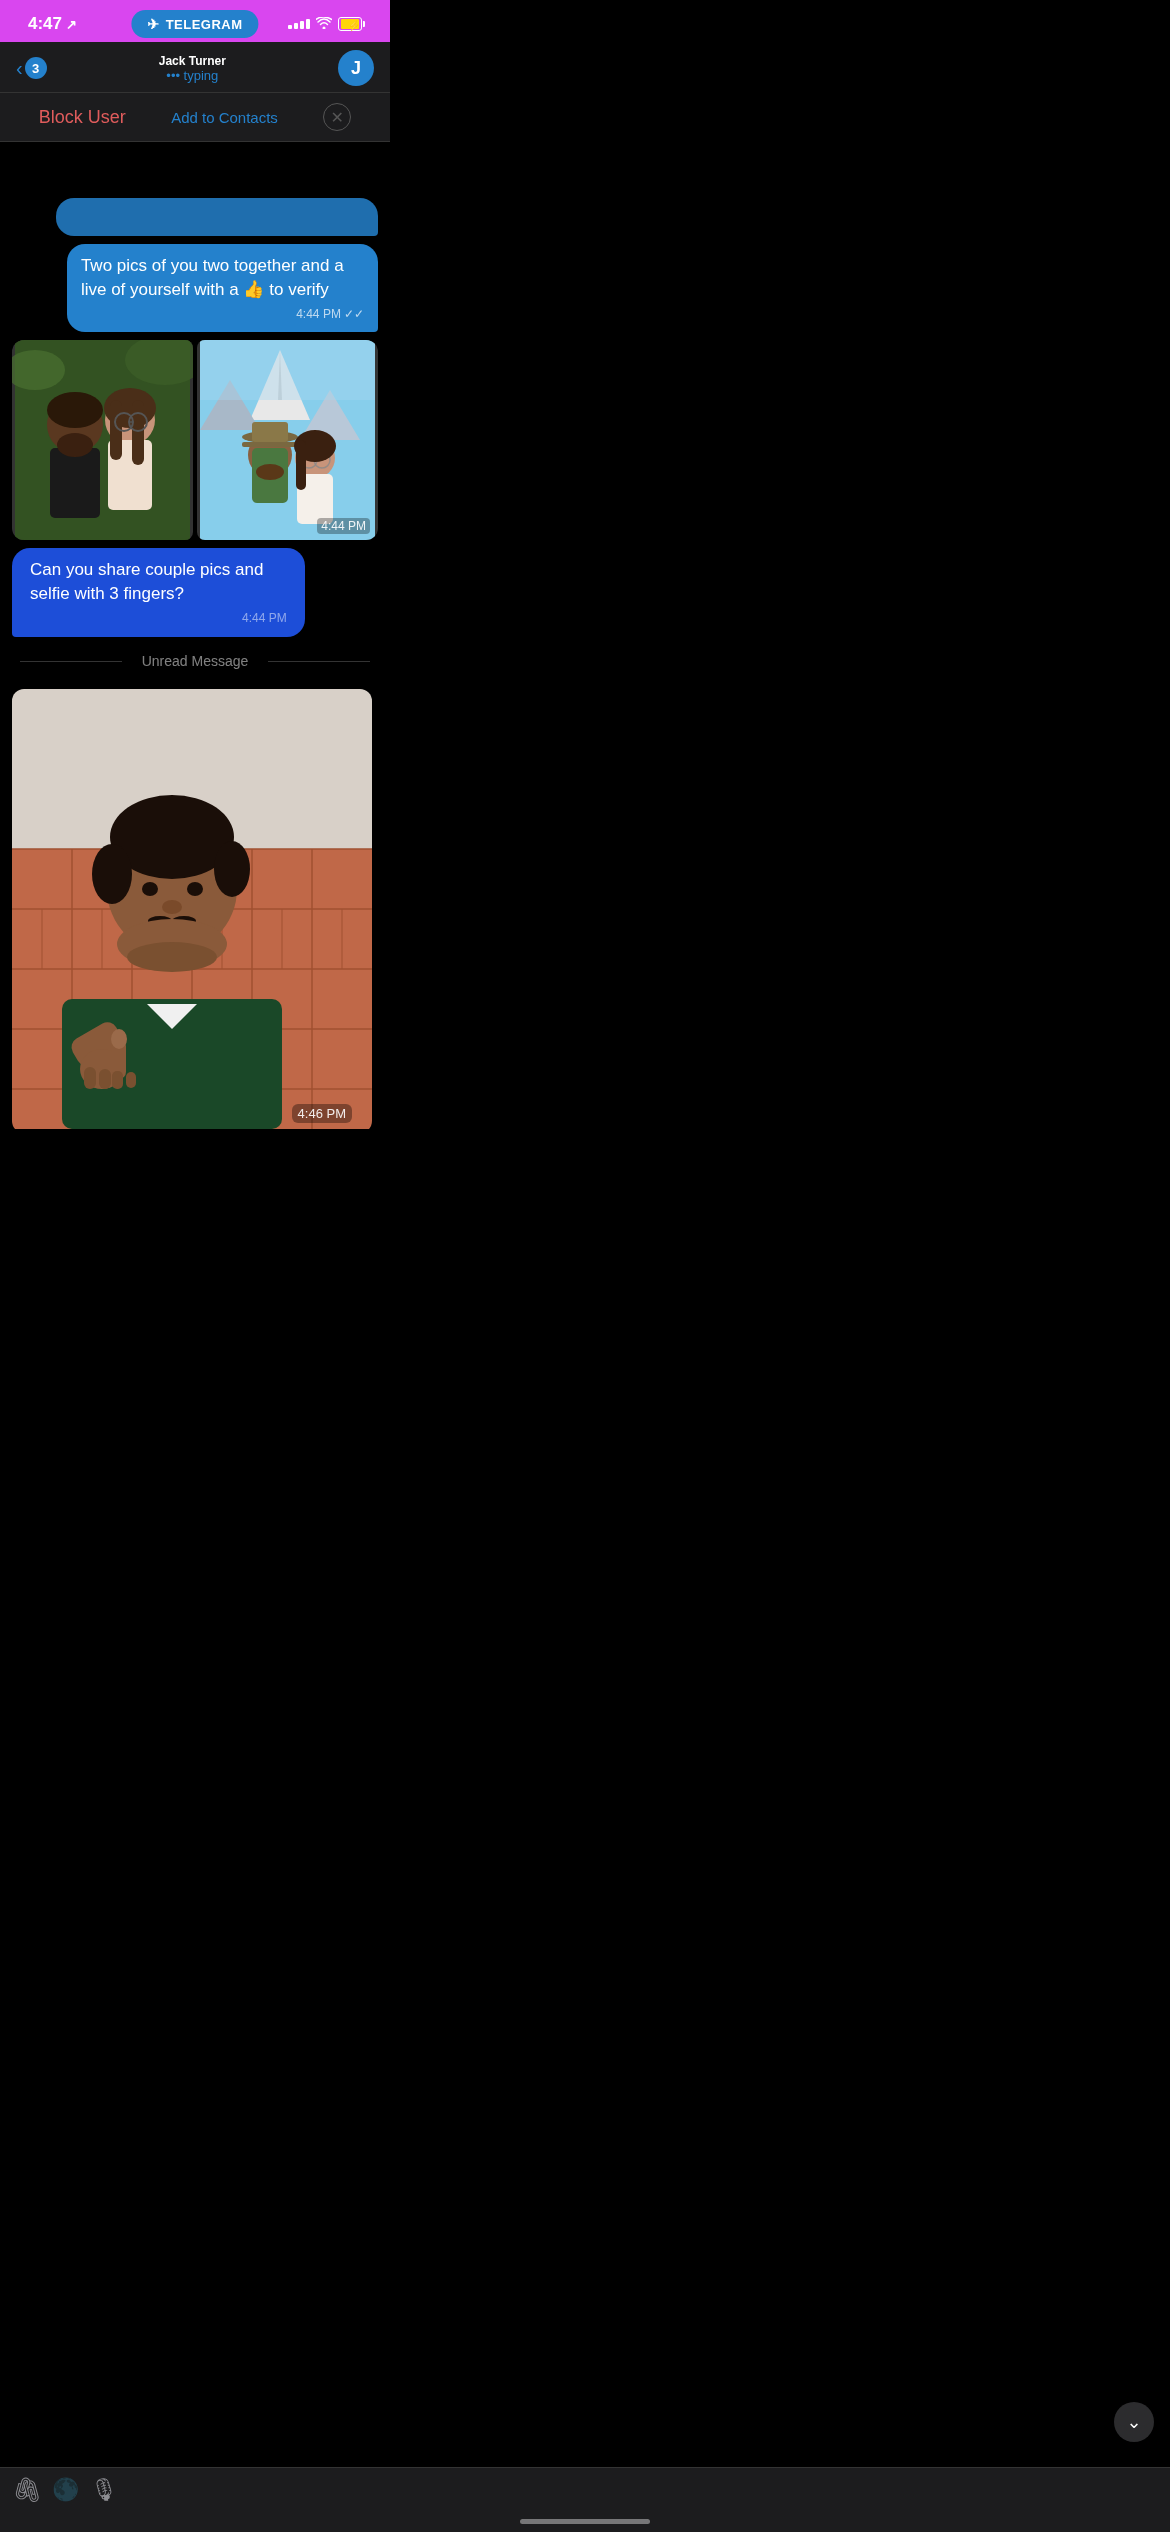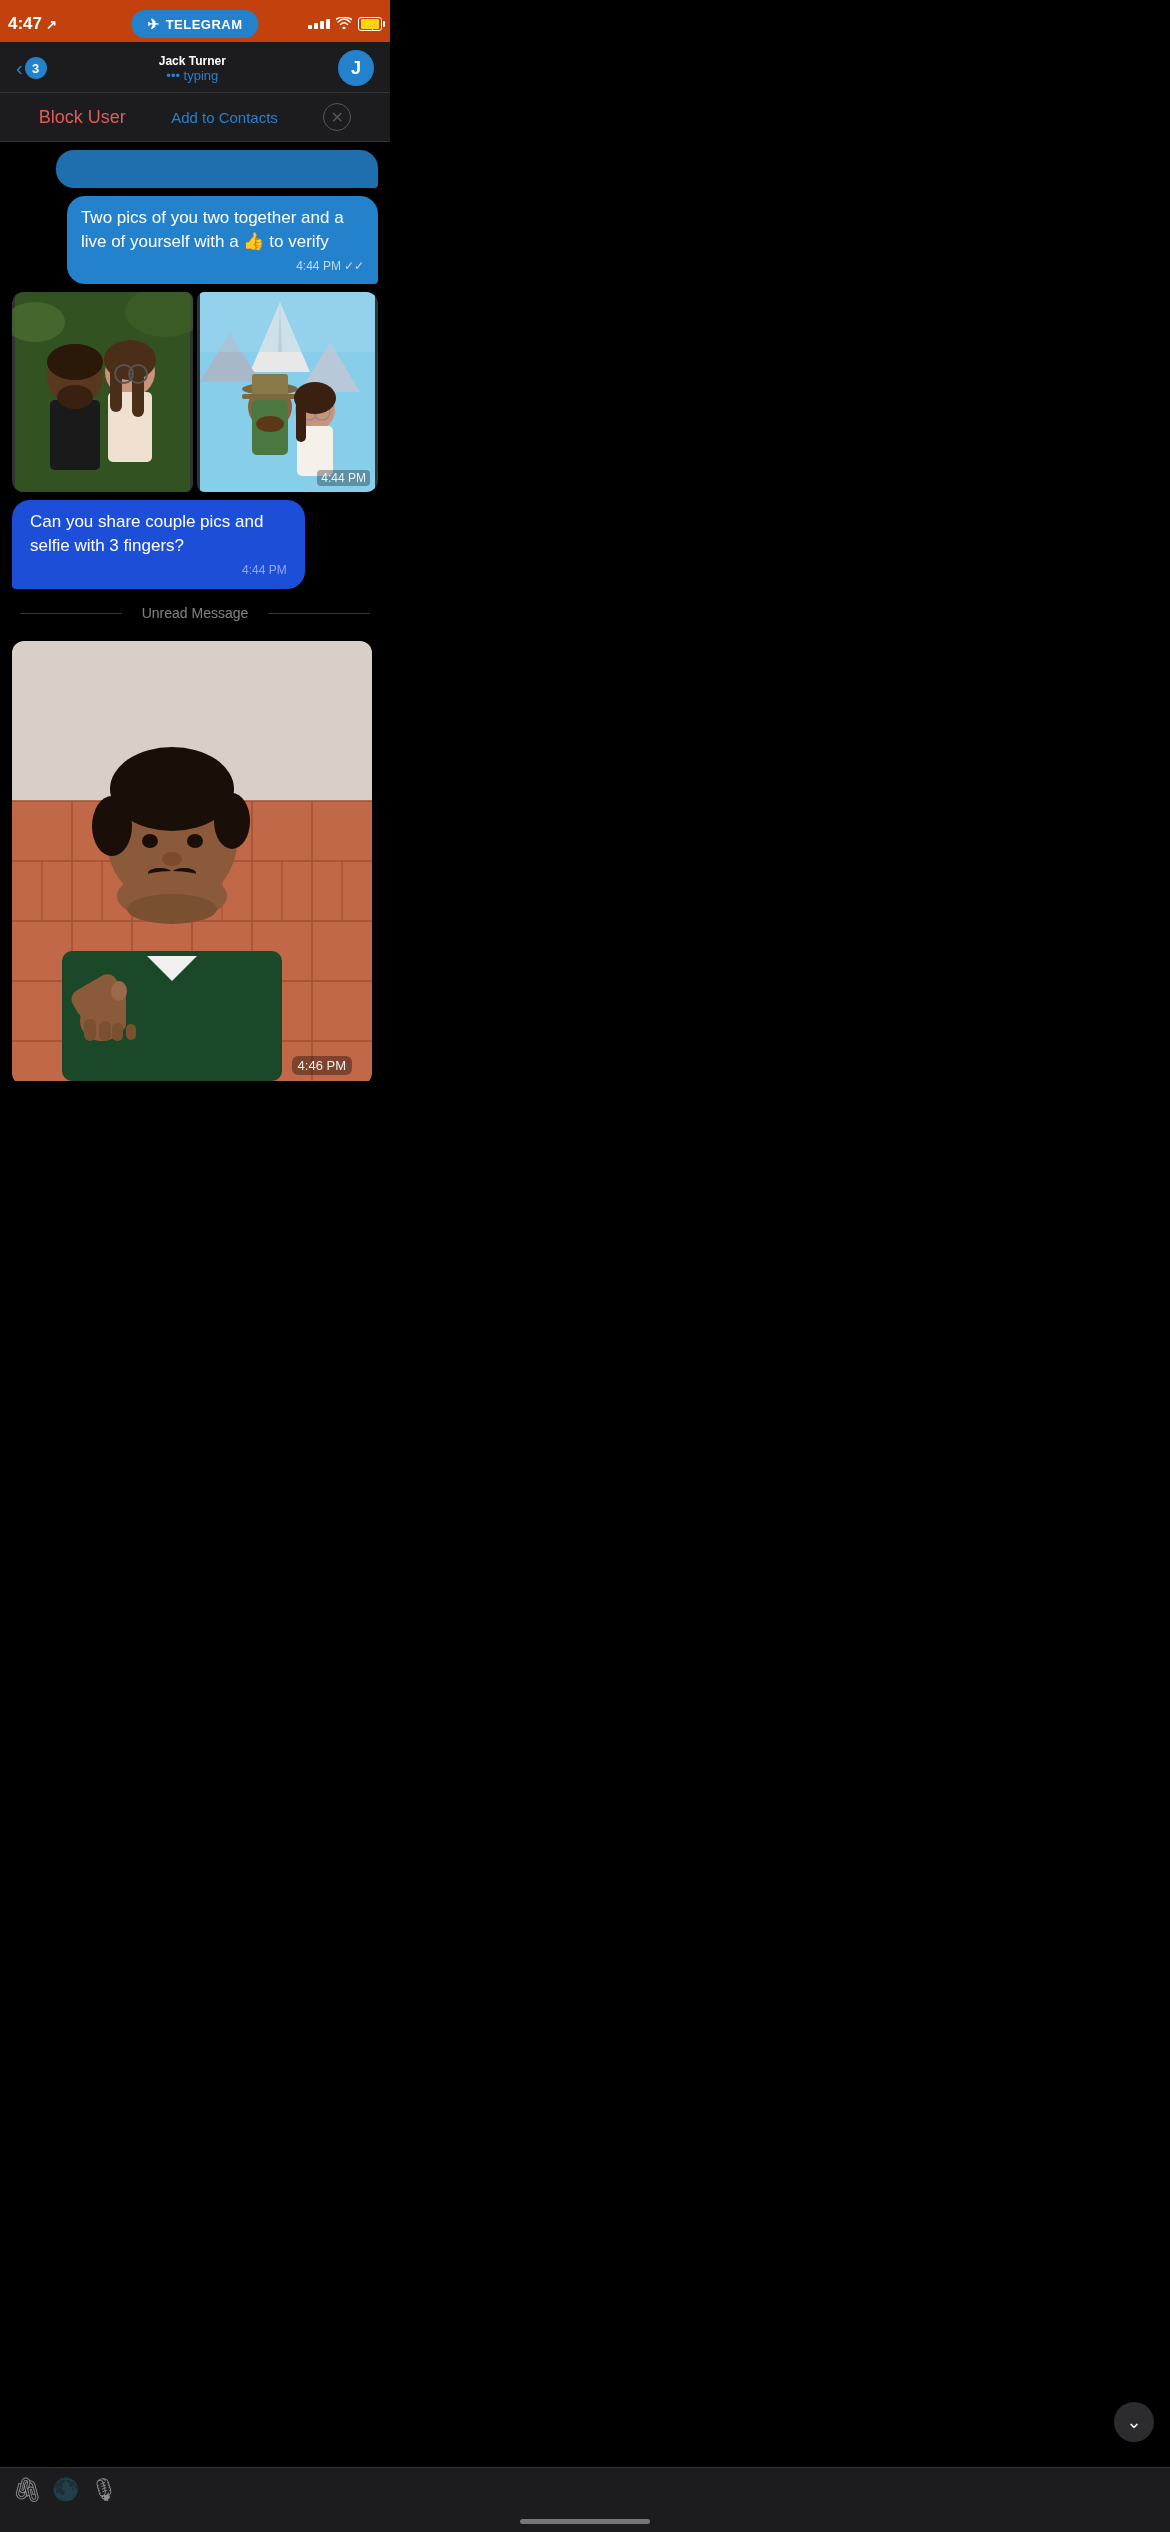--- a/index.html
+++ b/index.html
@@ -13,22 +13,22 @@
       min-height: 844px;
       overflow-x: hidden;
       position: relative;
     }
 
     
     .status-bar {
       display: flex;
       justify-content: space-between;
       align-items: center;
-      padding: 14px 8px 8px;
-      background: #c2410c;
+      padding: 14px 28px 8px;
+      background: #d946ef;
     }
     .status-time {
       font-size: 17px;
       font-weight: 600;
       color: #fff;
       display: flex;
       align-items: center;
       gap: 4px;
     }
     .status-right {
@@ -138,20 +138,21 @@
       color: #555; font-size: 16px; cursor: pointer;
     }
 
     
     .messages {
       background: #000;
       padding: 8px 12px;
       display: flex;
       flex-direction: column;
       gap: 8px;
+      margin-top: 48px;
     }
 
     
     .msg-bubble-out {
       align-self: flex-end;
       background: #2481cc;
       border-radius: 18px 18px 4px 18px;
       padding: 10px 14px;
       max-width: 85%;
       font-size: 17px;

